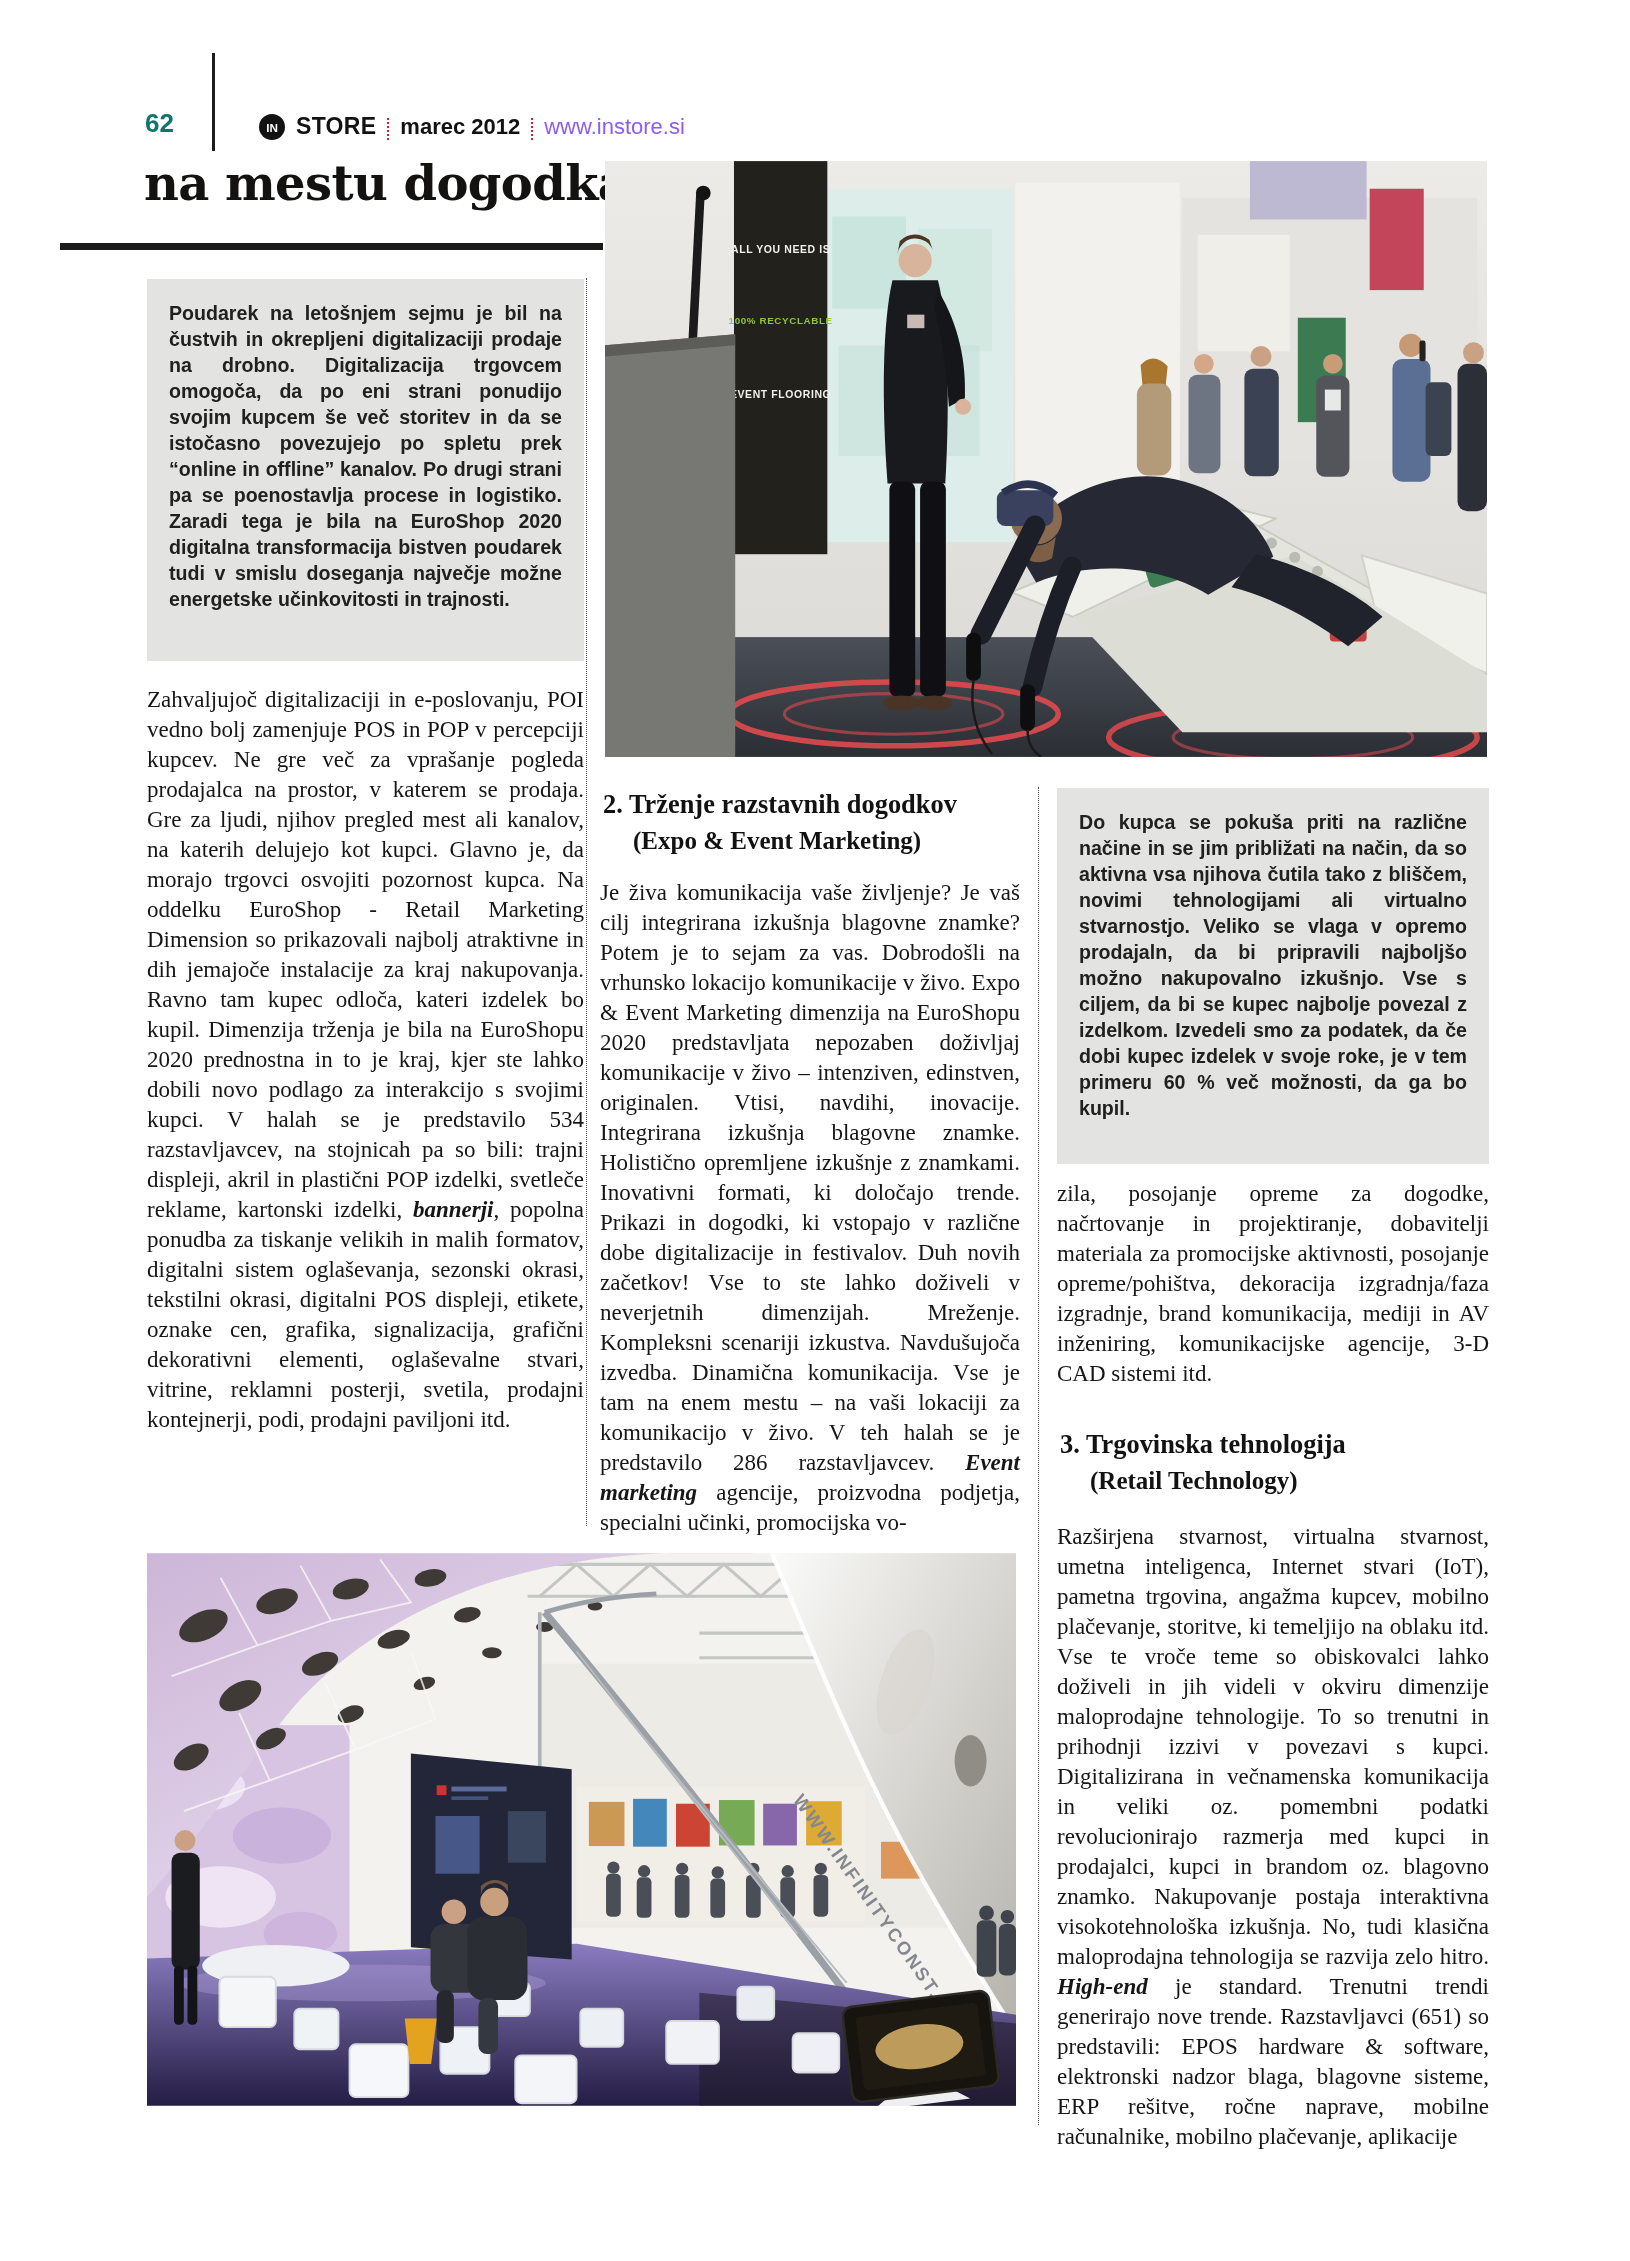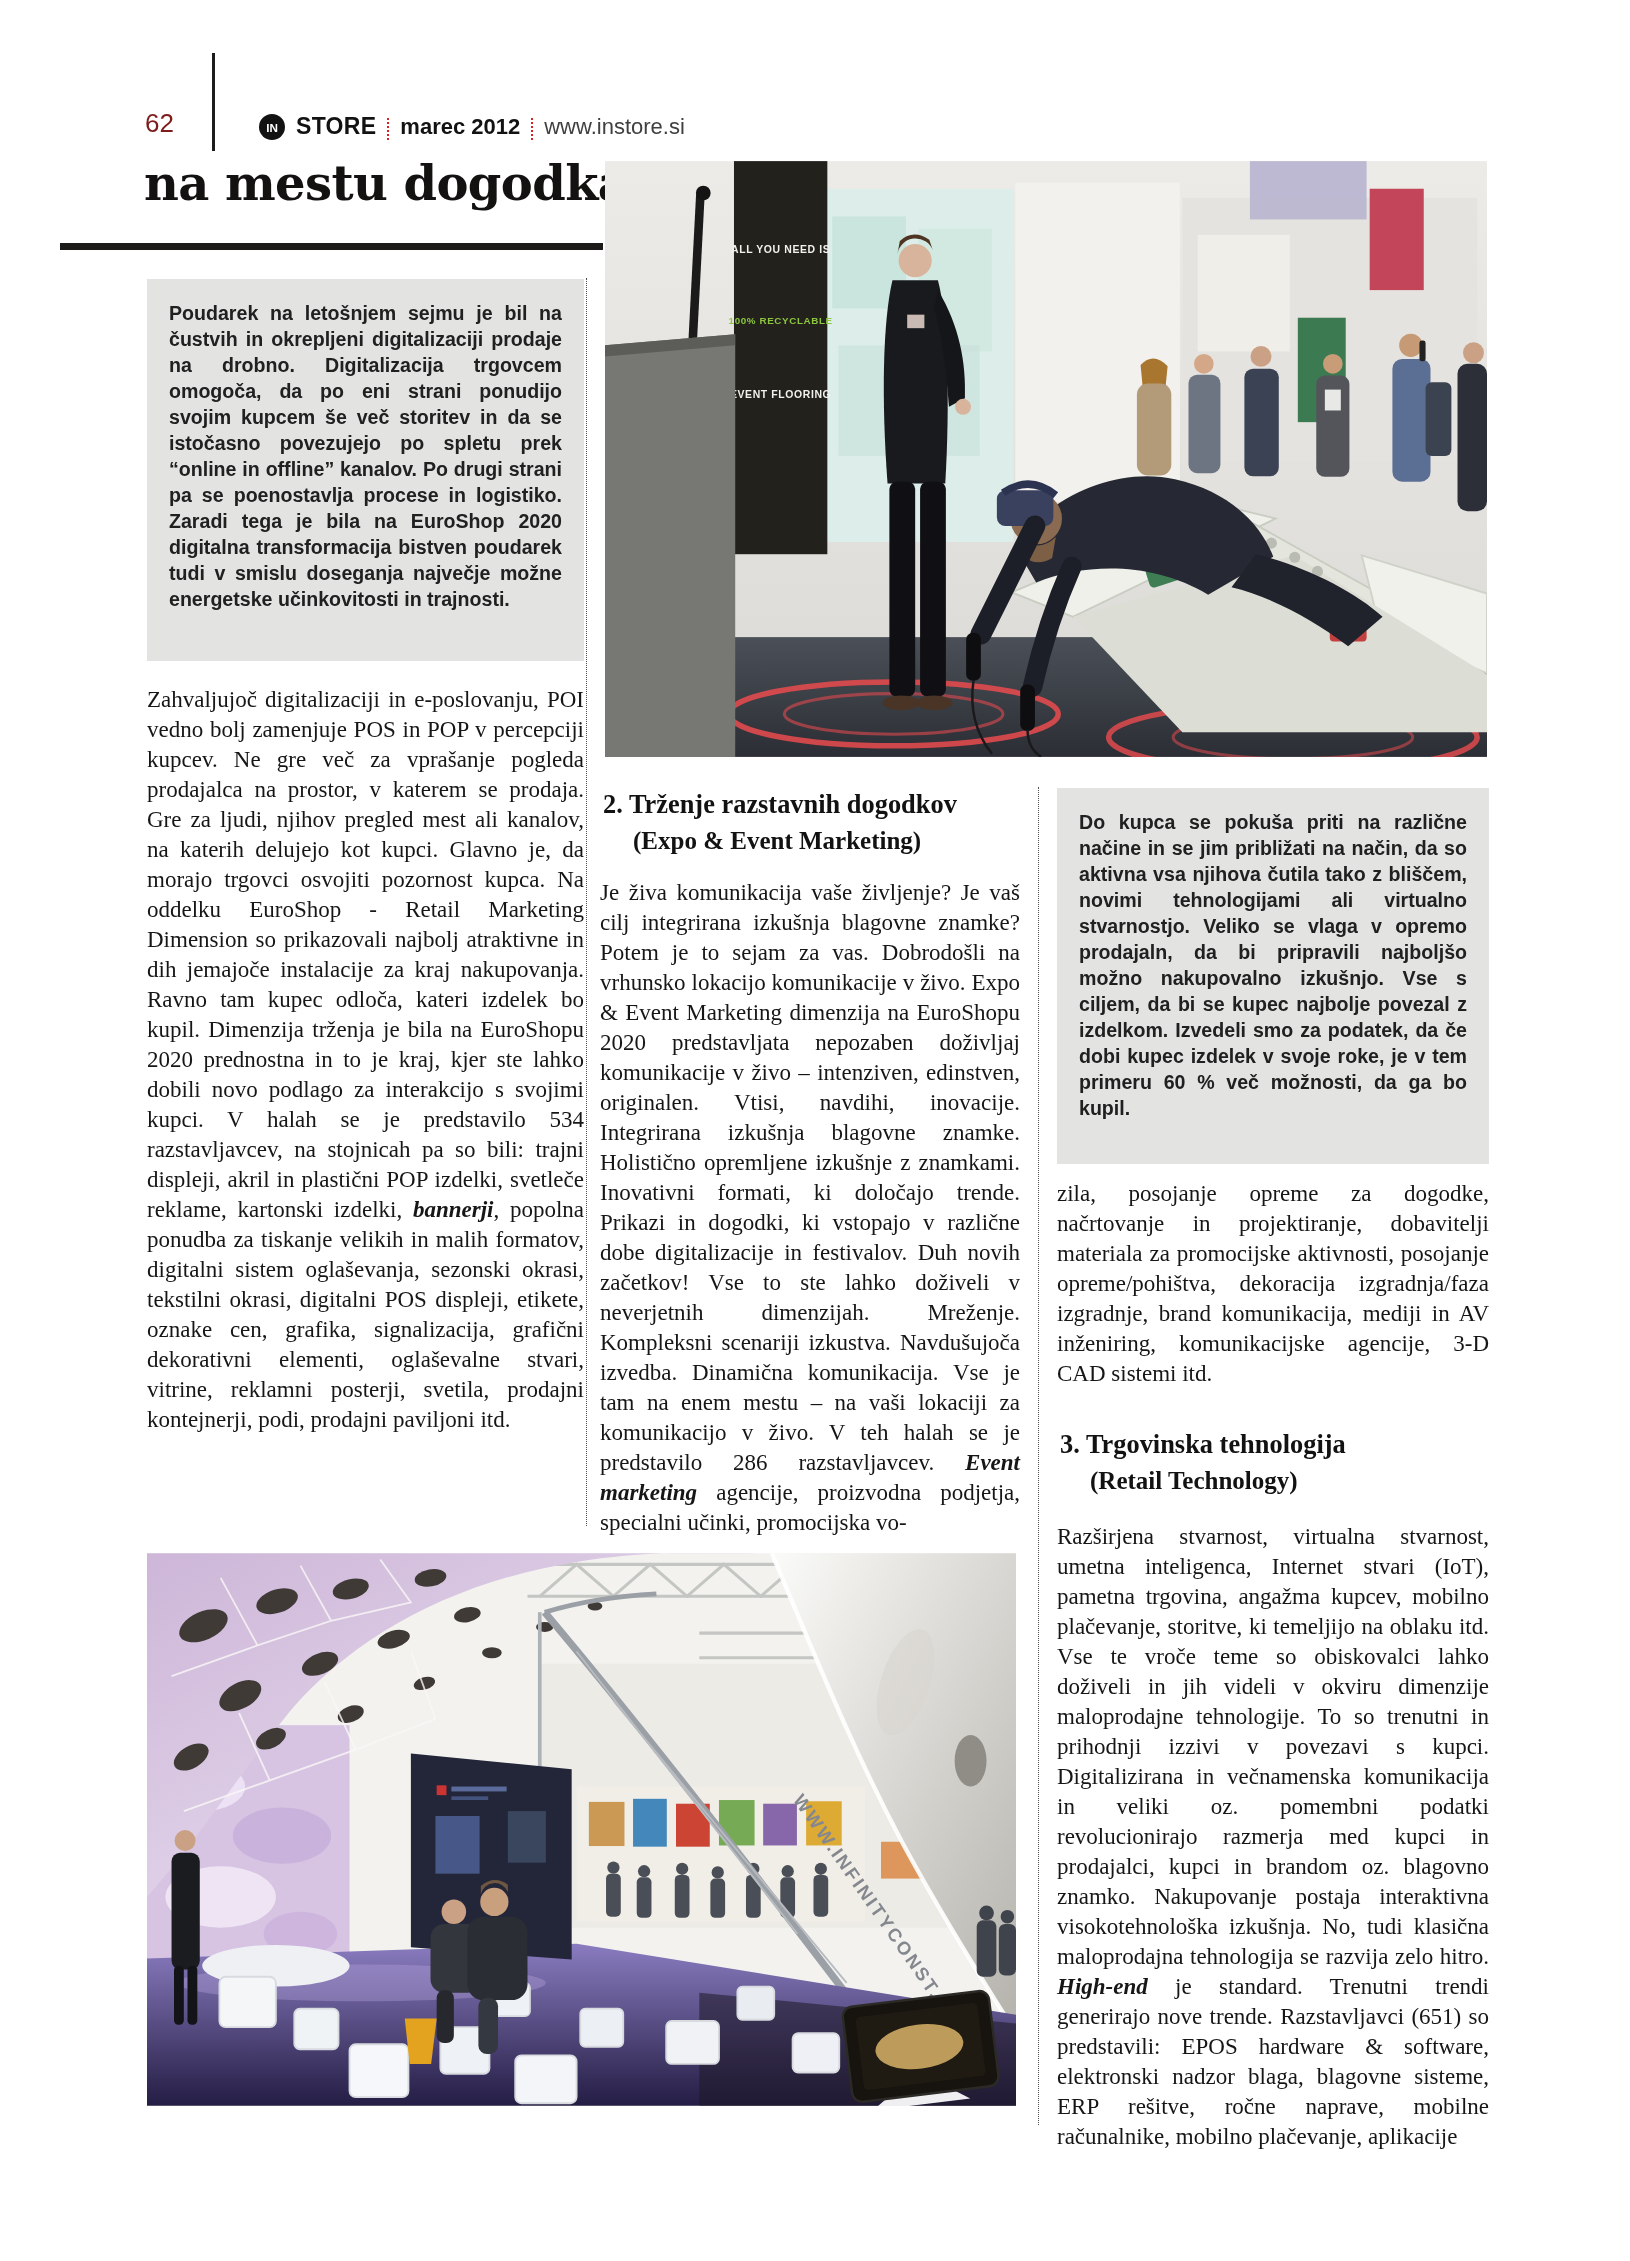--- a/index.html
+++ b/index.html
@@ -2,30 +2,30 @@
 <html style="font-size:9.8px"><head>
 <meta charset="utf-8">
 <style>
   html,body{margin:0;padding:0;background:#9a9a9a;}
   #page{
     position:relative;width:1630px;height:2261px;background:#ffffff;
     font-family:"Liberation Serif","DejaVu Serif",serif;color:#1a1a1a;overflow:hidden;
   }
   
   .pagenum{position:absolute;left:145px;top:108px;font-family:"Liberation Sans","DejaVu Sans",sans-serif;
-    font-weight:normal;font-size:26px;color:#7f1d1d;}
+    font-weight:bold;font-size:26px;color:#0f766e;}
   .header-vline{position:absolute;left:212px;top:53px;width:3.1px;height:98px;background:#1c1c1c;}
   .brand-row{position:absolute;left:259px;top:108px;height:32px;display:flex;align-items:flex-end;gap:11px;
     font-family:"Liberation Sans","DejaVu Sans",sans-serif;}
   .logo-circle{width:26px;height:26px;border-radius:50%;background:#121212;color:#fff;display:flex;
     align-items:center;justify-content:center;font-size:11.7px;font-weight:bold;letter-spacing:0;}
   .brand-name{font-size:23px;font-weight:bold;letter-spacing:0.3px;color:#121212;}
   .dot-sep{width:0;height:22px;border-left:2.5px dotted #d2232a;}
   .issue{font-size:22px;font-weight:bold;color:#121212;}
-  .site{font-size:22px;color:#404040;}
+  .site{font-size:22px;color:#8b5cf6;}
   
   .section-title{position:absolute;left:144px;top:155px;font-family:"DejaVu Serif","Liberation Serif",serif;
     font-weight:800;font-size:48px;letter-spacing:-0.6px;color:#141210;}
   .title-rule{position:absolute;left:60px;top:243px;width:543px;height:7.4px;background:#1d1b19;}
   
   .graybox{position:absolute;background:#e3e3e2;padding:21px 22px;box-sizing:border-box;
     font-family:"Liberation Sans","DejaVu Sans",sans-serif;font-weight:bold;font-size:19.6px;line-height:26px;
     text-align:justify;color:#202020;}
   .box-left{left:147px;top:279px;width:437px;height:382px;}
   .box-right{left:1057px;top:788px;width:432px;height:376px;}

